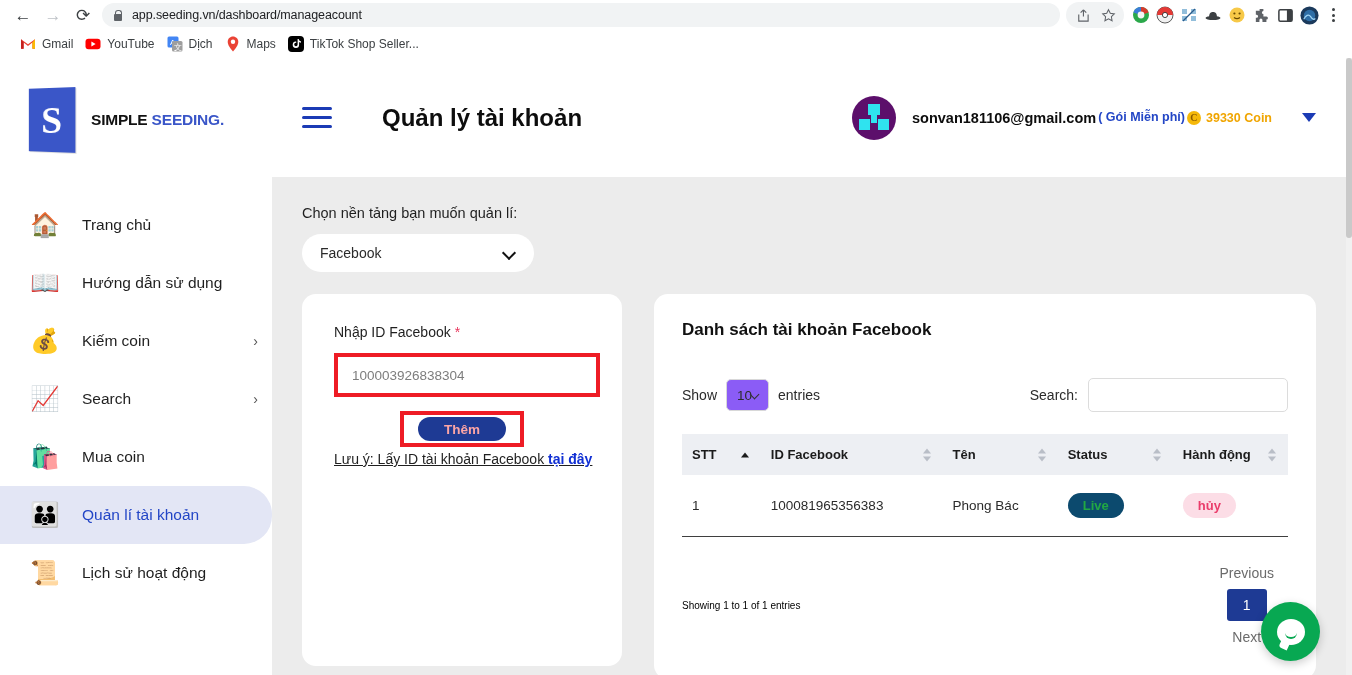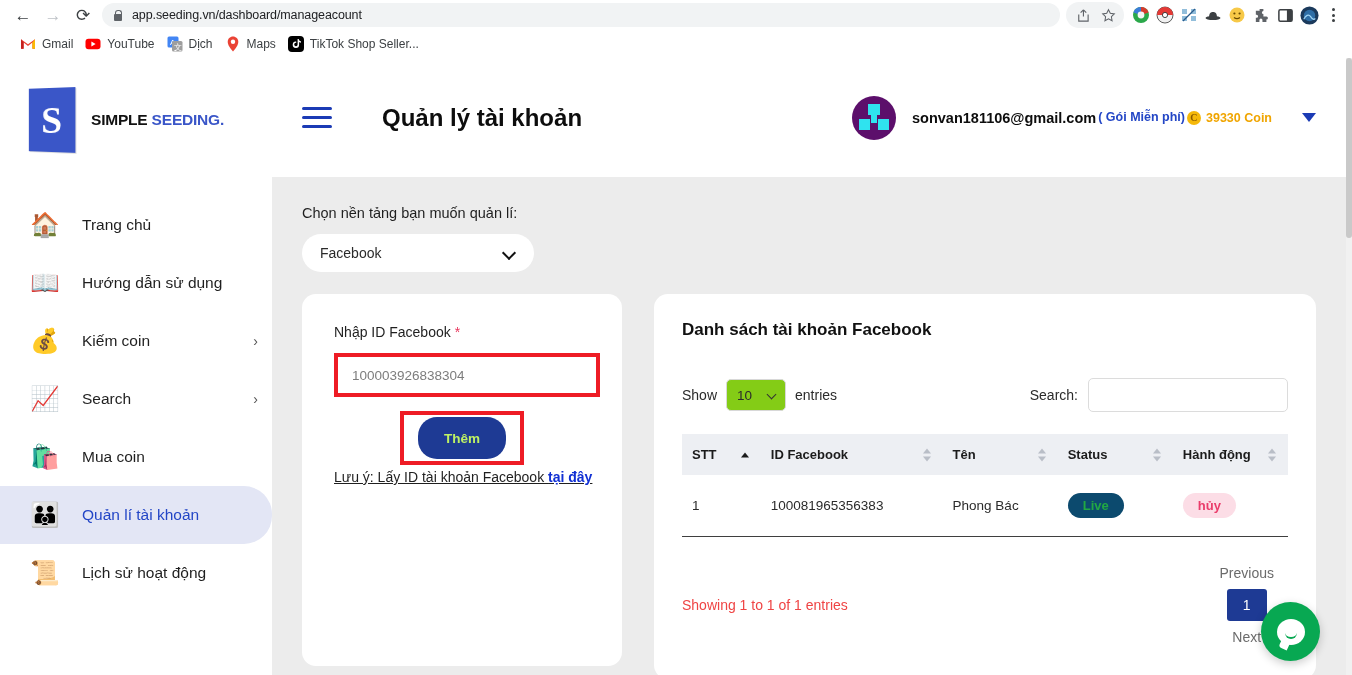--- a/index.html
+++ b/index.html
@@ -373,24 +373,24 @@
     justify-content: center;
     margin-top: 14px;
   }
   .add-box {
     border: 4px solid #ee1c25;
     padding: 2px 14px;
     display: inline-flex;
   }
   .btn-add {
     background: #1e3a94;
-    color: #bef264;
+    color: #fca5a5;
     border: none;
     border-radius: 19px;
-    height: 42px;
+    height: 24px;
     padding: 0 26px;
     font-size: 13.5px;
     font-weight: bold;
     font-family: "Liberation Sans", sans-serif;
     cursor: pointer;
   }
   .note {
     font-size: 14px;
     color: #1f1f1f;
     line-height: 1.85;
@@ -414,24 +414,24 @@
   .table-controls {
     display: flex;
     align-items: center;
     justify-content: space-between;
     margin-bottom: 22px;
   }
   .show-entries { display: flex; align-items: center; gap: 9px; font-size: 14px; color: #2b2b2b; }
   .entries-wrap { position: relative; display: inline-block; }
   .entries-select {
     height: 32px;
-    width: 60px;
+    width: 43px;
     border: 1px solid #d8d8d8;
     border-radius: 5px;
-    background: #84cc16;
+    background: #8b5cf6;
     font-size: 13.5px;
     color: #2b2b2b;
     padding: 0 6px 0 10px;
     font-family: "Liberation Sans", sans-serif;
     appearance: none;
     -webkit-appearance: none;
   }
   .entries-wrap::after {
     content: "";
     position: absolute;
@@ -500,21 +500,21 @@
     border-radius: 14px;
     padding: 5px 15px;
     cursor: pointer;
   }
   .table-foot {
     display: flex;
     align-items: center;
     justify-content: space-between;
     margin-top: 20px;
   }
-  .foot-info { font-size: 14px; color: #ef4444; }
+  .foot-info { font-size: 10px; color: #000000; }
   .pager { display: flex; align-items: center; gap: 0; flex-direction: column; }
   .pg {
     font-size: 14px;
     color: #6b6b6b;
     padding: 8px 14px;
     cursor: pointer;
   }
   .pg.num {
     background: #1e3a94;
     color: #ffffff;

